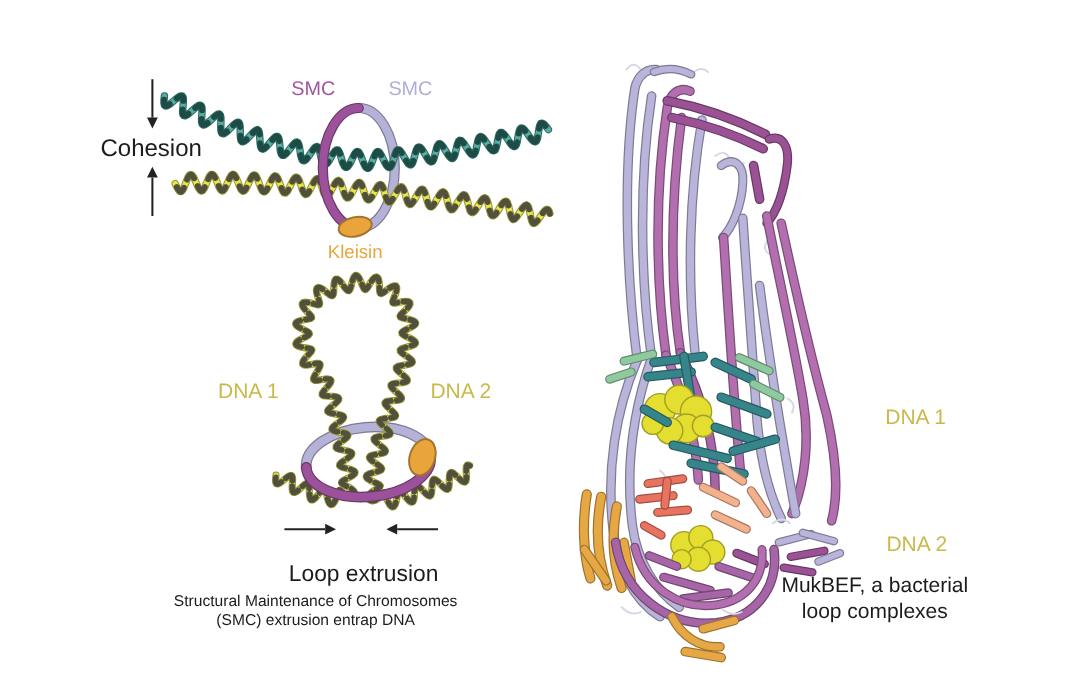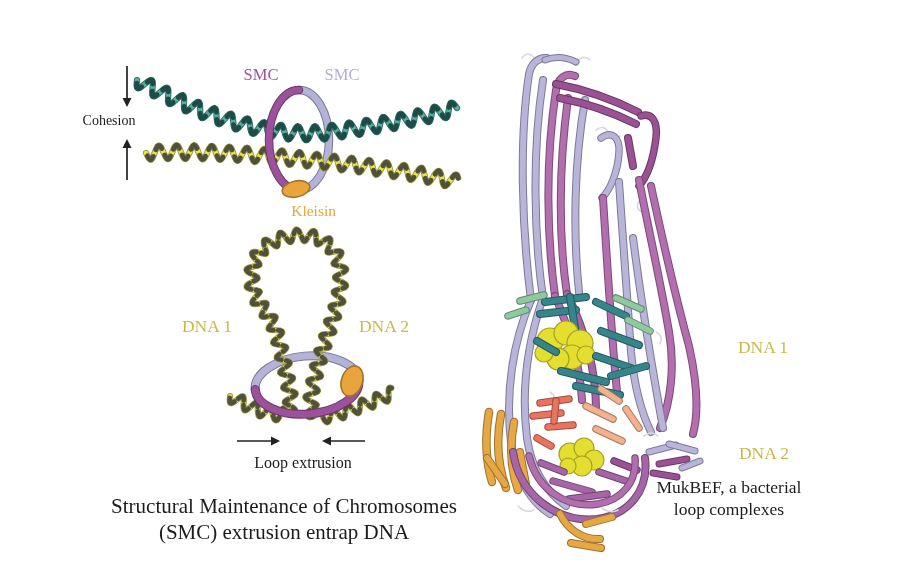--- a/index.html
+++ b/index.html
@@ -1,28 +1,28 @@
 <!DOCTYPE html>
 <html><head>
 <meta charset="utf-8">
 <style>
   html,body{margin:0;padding:0;background:#ffffff;}
   body{width:900px;height:583px;font-family:"Liberation Sans",sans-serif;}
   .stage{position:relative;width:900px;height:583px;background:#ffffff;overflow:hidden;}
   #art{position:absolute;left:0;top:0;}
-  .lbl{position:absolute;text-align:center;color:#1c1c1c;white-space:nowrap;font-family:Liberation Serif, serif;}
+  .lbl{position:absolute;text-align:center;color:#1c1c1c;white-space:nowrap;}
   .caption{line-height:1.24;white-space:normal;}
-  #cohesion-label{left:65px;top:113px;width:88px;font-size:14px;}
+  #cohesion-label{left:82px;top:113px;width:88px;font-size:20px;}
   #smc-label-left{left:232px;top:65px;width:58px;font-size:16.5px;}
   #smc-label-right{left:310px;top:65px;width:64px;font-size:16.5px;}
   #kleisin-label{left:256px;top:202px;width:80px;font-size:15.5px;}
   #dna1-label-left{left:174px;top:316px;width:66px;font-size:17.5px;}
   #dna2-label-left{left:351px;top:316px;width:66px;font-size:17.5px;}
-  #loop-extrusion-label{left:228px;top:454px;width:150px;font-size:16px;}
-  #caption-left{left:81px;top:493px;width:406px;font-size:21px;}
+  #loop-extrusion-label{left:228px;top:468px;width:150px;font-size:19px;}
+  #caption-left{left:60px;top:493px;width:406px;font-size:13px;}
   #dna1-label-right{left:730px;top:337px;width:66px;font-size:17.5px;}
   #dna2-label-right{left:730px;top:443px;width:68px;font-size:17.5px;}
   #caption-right{left:622px;top:477px;width:214px;font-size:17.5px;}
 </style>
 </head>
 <body>
 
 <div class="stage">
   <svg id="art" width="900" height="583" viewBox="0 0 900 583">
       <g>
@@ -372,21 +372,21 @@
         <path d="M682,468 L700,461" fill="none" stroke="#b8b4da" stroke-width="5" stroke-linecap="round" stroke-linejoin="round"></path>
         <path d="M644,436 q8,-6 14,0" fill="none" stroke="#d8d8e4" stroke-width="1.6" stroke-linecap="round"></path>
         <path d="M518,506 q8,8 16,4" fill="none" stroke="#d8d8e4" stroke-width="1.6" stroke-linecap="round"></path>
         <path d="M602,508 q8,6 16,2" fill="none" stroke="#d8d8e4" stroke-width="1.6" stroke-linecap="round"></path>
       </g>
     </svg>
 
   <div class="lbl" id="cohesion-label">Cohesion</div>
   <div class="lbl" id="smc-label-left" style="color: rgb(162, 85, 158);">SMC</div>
   <div class="lbl" id="smc-label-right" style="color: rgb(177, 174, 214);">SMC</div>
-  <div class="lbl" id="kleisin-label" style="color: rgb(233, 164, 60); text-align: right;">Kleisin</div>
+  <div class="lbl" id="kleisin-label" style="color: rgb(233, 164, 60);">Kleisin</div>
   <div class="lbl" id="dna1-label-left" style="color: rgb(201, 185, 75);">DNA 1</div>
   <div class="lbl" id="dna2-label-left" style="color: rgb(201, 185, 75);">DNA 2</div>
   <div class="lbl" id="loop-extrusion-label">Loop extrusion</div>
   <div class="lbl caption" id="caption-left"><span>Structural Maintenance of Chromosomes</span><br><span>(SMC) extrusion entrap DNA</span></div>
   <div class="lbl" id="dna1-label-right" style="color: rgb(201, 185, 75);">DNA 1</div>
   <div class="lbl" id="dna2-label-right" style="color: rgb(201, 185, 75);">DNA 2</div>
   <div class="lbl caption" id="caption-right"><span>MukBEF, a bacterial</span><br><span>loop complexes</span></div>
 </div>
 
 </body></html>

